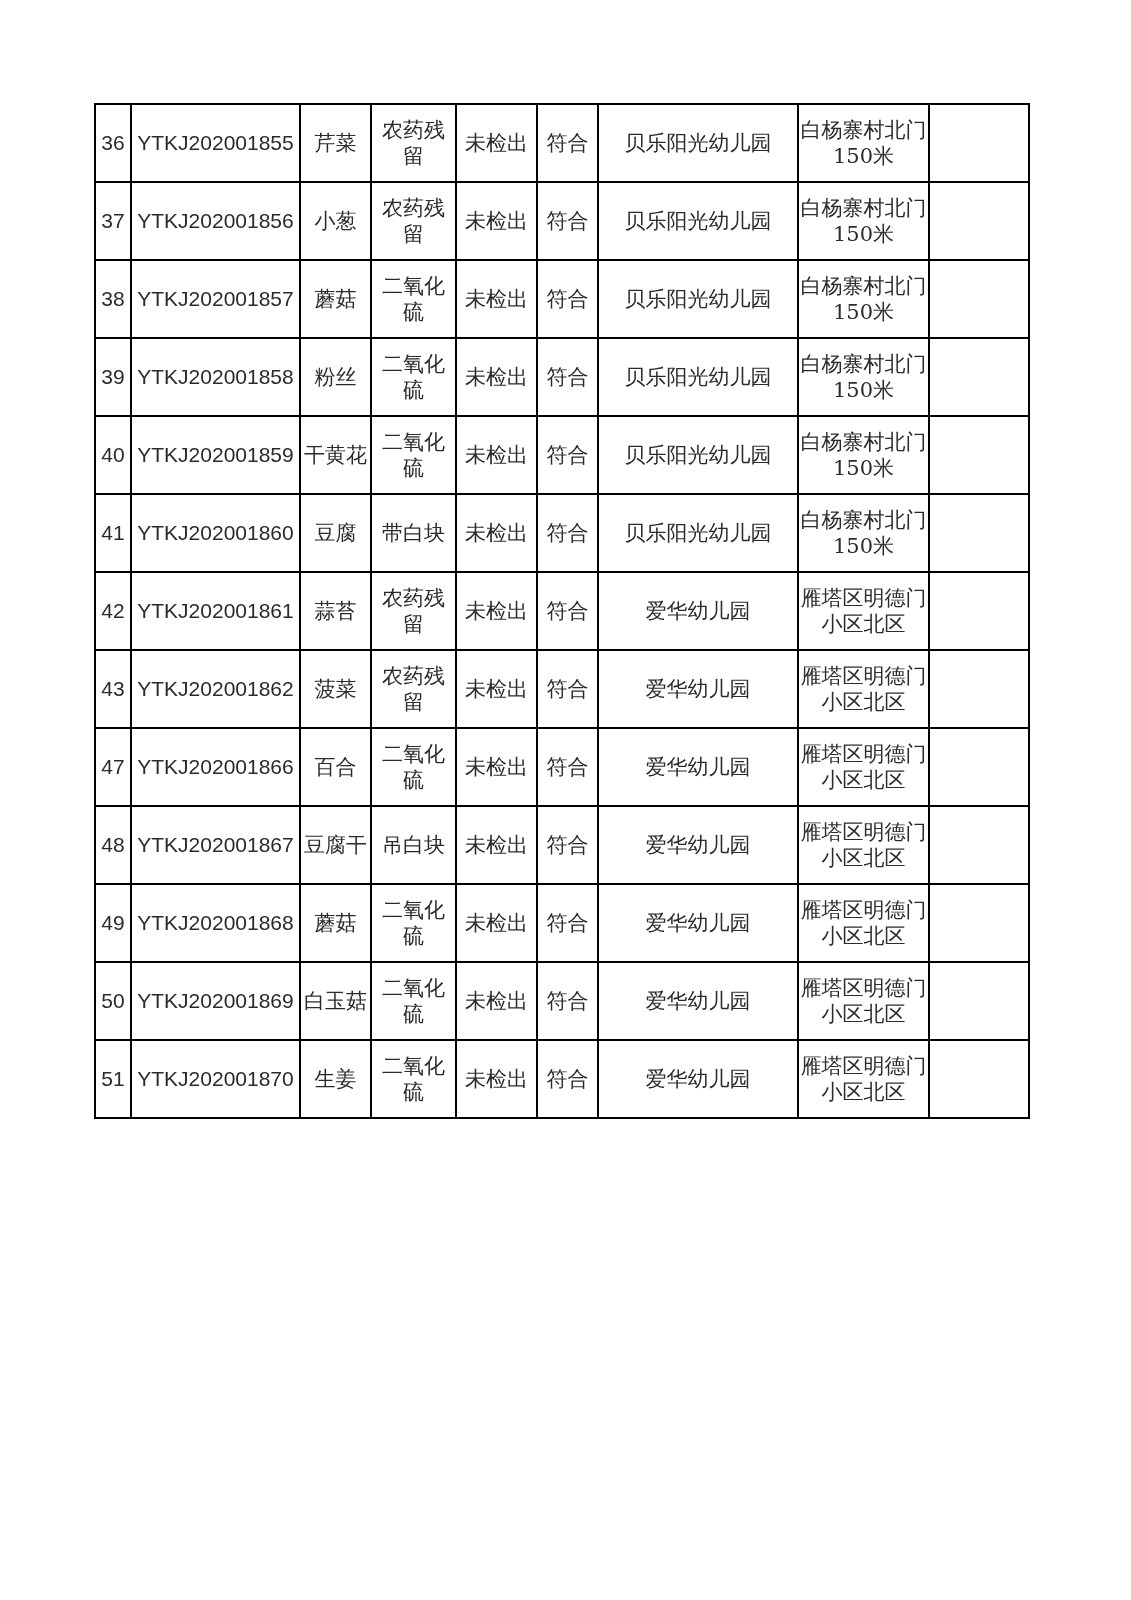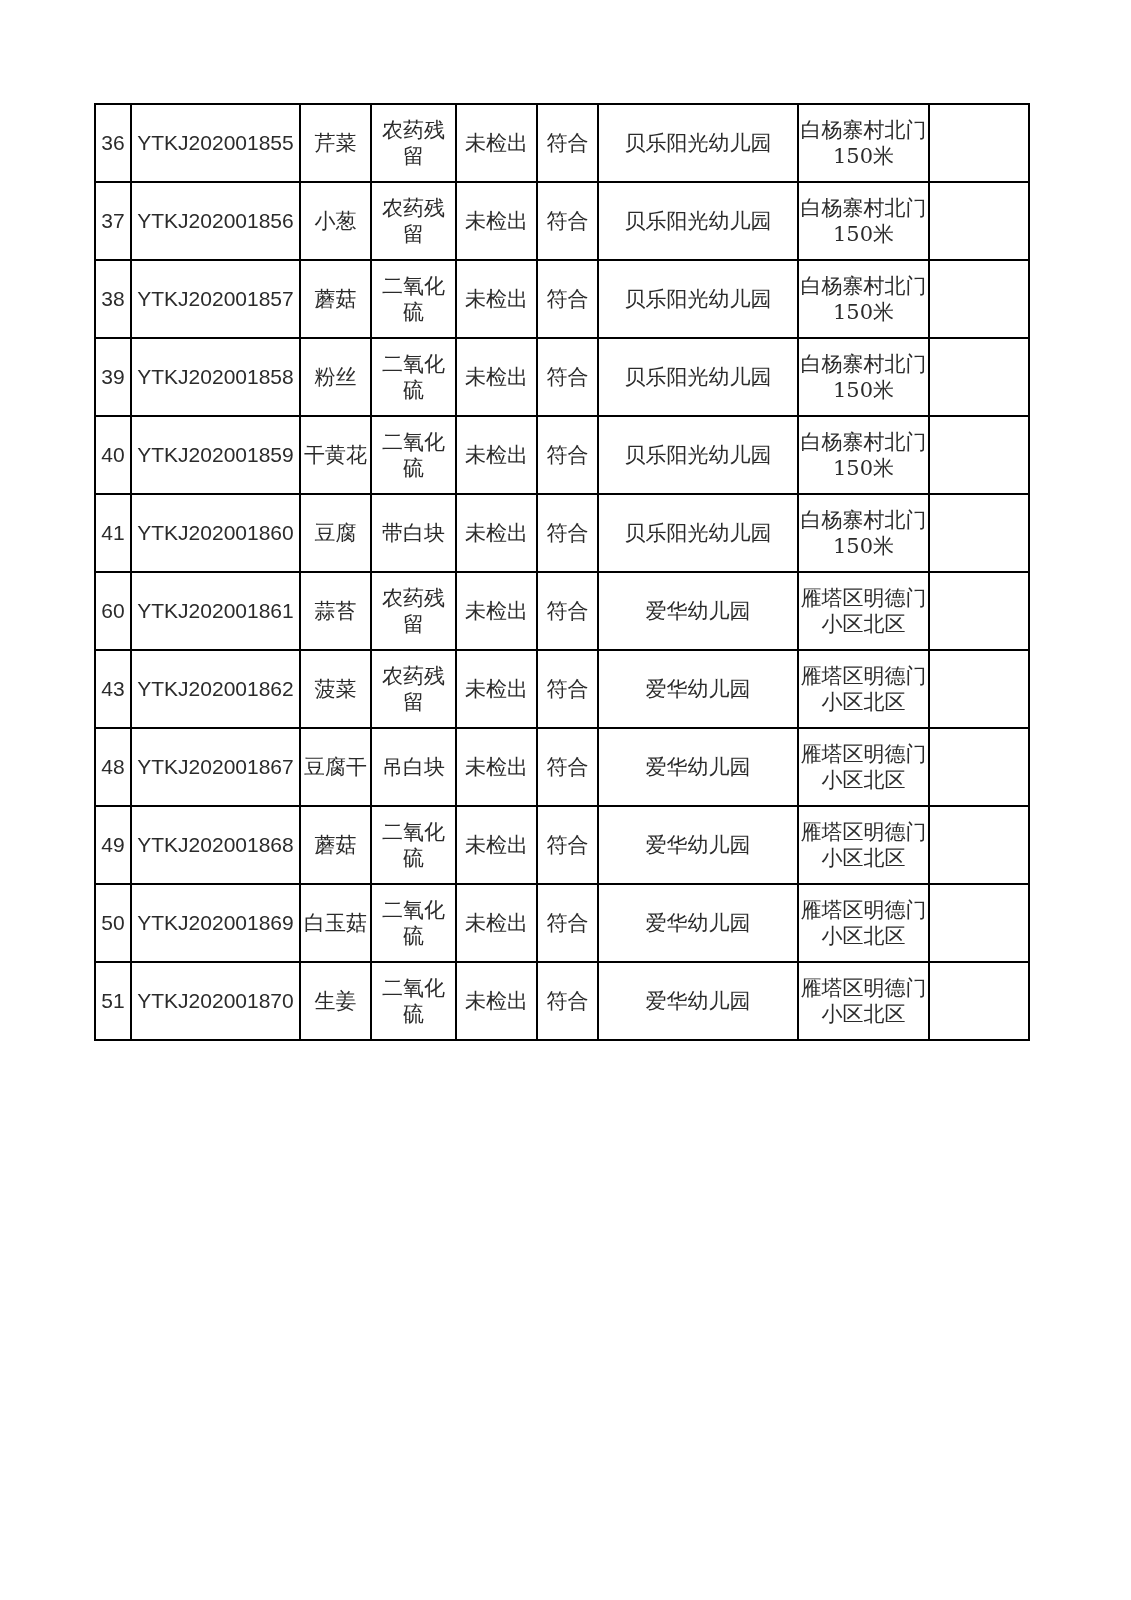--- a/index.html
+++ b/index.html
@@ -134,21 +134,21 @@
     <td class="c-name">豆腐</td>
     <td class="c-item">带白块</td>
     <td class="c-result">未检出</td>
     <td class="c-concl">符合</td>
     <td class="c-org">贝乐阳光幼儿园</td>
     <td class="c-addr">白杨寨村北门150米</td>
     <td class="c-remark"></td>
   </tr>
 
   <tr>
-    <td class="c-no">60</td>
+    <td class="c-no">42</td>
     <td class="c-id">YTKJ202001861</td>
     <td class="c-name">蒜苔</td>
     <td class="c-item">农药残留</td>
     <td class="c-result">未检出</td>
     <td class="c-concl">符合</td>
     <td class="c-org">爱华幼儿园</td>
     <td class="c-addr">雁塔区明德门小区北区</td>
     <td class="c-remark"></td>
   </tr>
 
@@ -160,20 +160,31 @@
     <td class="c-result">未检出</td>
     <td class="c-concl">符合</td>
     <td class="c-org">爱华幼儿园</td>
     <td class="c-addr">雁塔区明德门小区北区</td>
     <td class="c-remark"></td>
   </tr>
 
 
 
 
+  <tr>
+    <td class="c-no">47</td>
+    <td class="c-id">YTKJ202001866</td>
+    <td class="c-name">百合</td>
+    <td class="c-item">二氧化硫</td>
+    <td class="c-result">未检出</td>
+    <td class="c-concl">符合</td>
+    <td class="c-org">爱华幼儿园</td>
+    <td class="c-addr">雁塔区明德门小区北区</td>
+    <td class="c-remark"></td>
+  </tr>
 
   <tr>
     <td class="c-no">48</td>
     <td class="c-id">YTKJ202001867</td>
     <td class="c-name">豆腐干</td>
     <td class="c-item">吊白块</td>
     <td class="c-result">未检出</td>
     <td class="c-concl">符合</td>
     <td class="c-org">爱华幼儿园</td>
     <td class="c-addr">雁塔区明德门小区北区</td>

